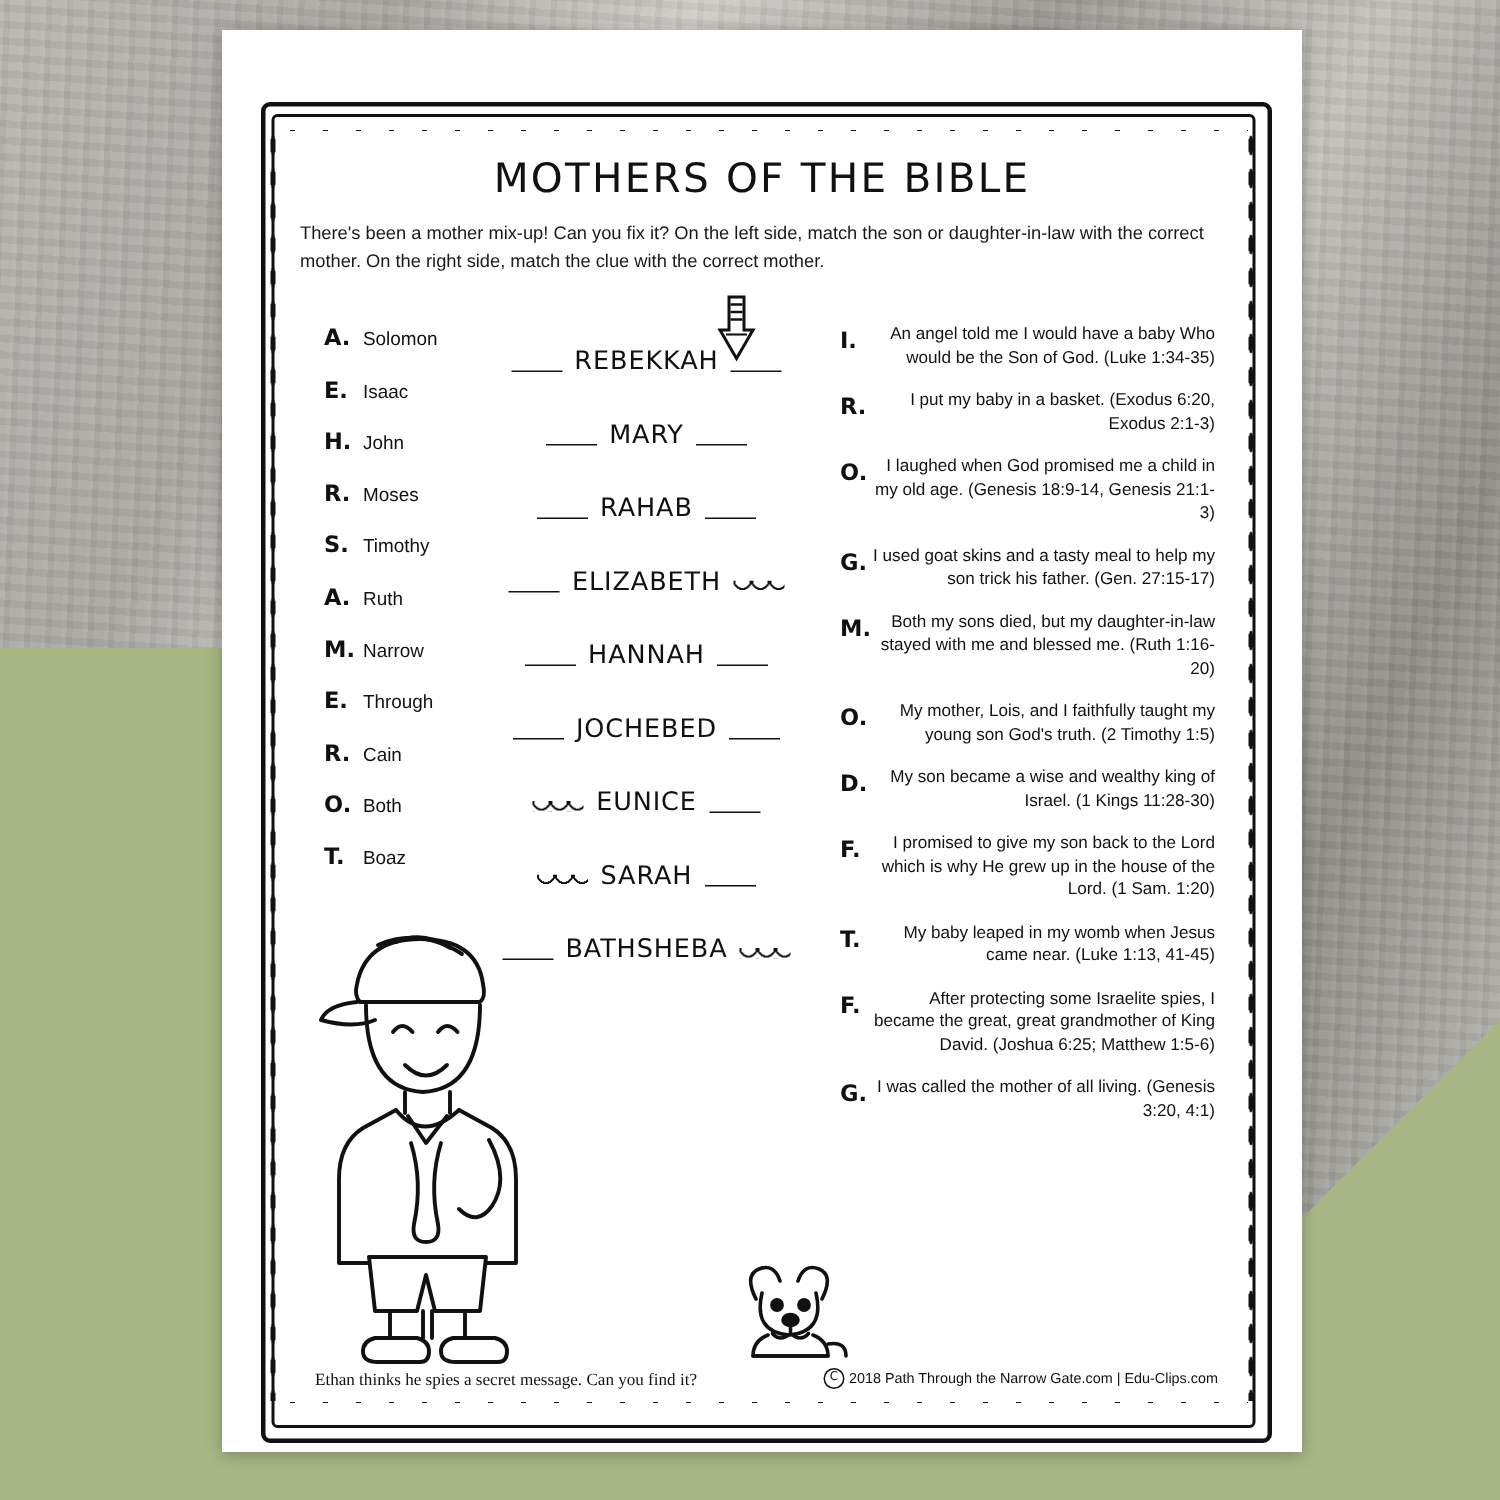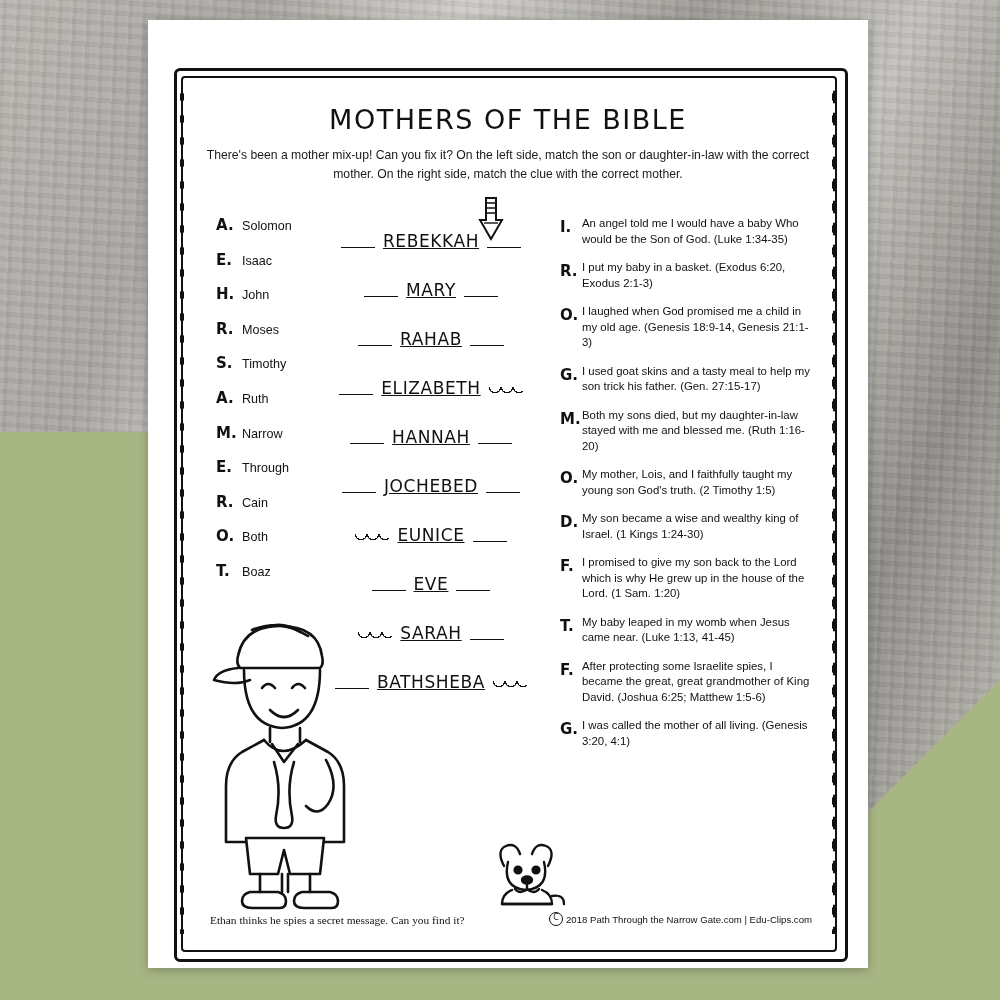--- a/index.html
+++ b/index.html
@@ -125,21 +125,20 @@
     letter-spacing: 1.5px;
     color: #111;
     font-weight: 400;
     text-transform: uppercase;
   }
   .wk-sub {
     position: absolute;
     top: 126px;
     left: 52px;
     width: 616px;
-    text-align: center;
     font-size: 12.2px;
     line-height: 19px;
     color: #1a1a1a;
   }
 
   
   .left-col {
     position: absolute;
     left: 68px;
     top: 196px;
@@ -177,21 +176,20 @@
     justify-content: center;
   }
   .mid-name {
     font-family: "DejaVu Sans", sans-serif;
     font-size: 17px;
     letter-spacing: .6px;
     color: #111;
     text-transform: uppercase;
     white-space: nowrap;
     padding: 0 8px;
-    text-decoration: underline;
   }
   .blank {
     display: inline-block;
     width: 34px;
     border-bottom: 1.6px solid #111;
     height: 13px;
   }
   .blank.wavy {
     border-bottom: none;
     height: 13px;
@@ -236,20 +234,21 @@
     font-weight: 600;
     width: 22px;
     flex: 0 0 22px;
     color: #111;
     padding-top: 2px;
   }
   .clue-text {
     font-size: 11.4px;
     line-height: 15.5px;
     color: #111;
+    text-align: right;
   }
 
   
   .footer-left {
     position: absolute;
     left: 62px;
     bottom: 42px;
     font-size: 11.4px;
     color: #111;
     font-family: Liberation Serif, serif;
@@ -395,25 +394,20 @@
         <span class="blank"></span>
         <span class="mid-name">Jochebed</span>
         <span class="blank"></span>
       </div>
       <div class="mid-row">
         <span class="blank wavy"></span>
         <span class="mid-name">Eunice</span>
         <span class="blank"></span>
       </div>
       <div class="mid-row">
-        <span class="blank"></span>
-        <span class="mid-name">Eve</span>
-        <span class="blank"></span>
-      </div>
-      <div class="mid-row">
         <span class="blank wavy"></span>
         <span class="mid-name">Sarah</span>
         <span class="blank"></span>
       </div>
       <div class="mid-row">
         <span class="blank"></span>
         <span class="mid-name">Bathsheba</span>
         <span class="blank wavy"></span>
       </div>
     </div>
@@ -438,21 +432,21 @@
       <div class="clue-row">
         <span class="clue-letter">M.</span>
         <span class="clue-text">Both my sons died, but my daughter-in-law stayed with me and blessed me. (Ruth 1:16-20)</span>
       </div>
       <div class="clue-row">
         <span class="clue-letter">O.</span>
         <span class="clue-text">My mother, Lois, and I faithfully taught my young son God's truth. (2 Timothy 1:5)</span>
       </div>
       <div class="clue-row">
         <span class="clue-letter">D.</span>
-        <span class="clue-text">My son became a wise and wealthy king of Israel. (1 Kings 1:24-30)</span>
+        <span class="clue-text">My son became a wise and wealthy king of Israel. (1 Kings 11:28-30)</span>
       </div>
       <div class="clue-row">
         <span class="clue-letter">F.</span>
         <span class="clue-text">I promised to give my son back to the Lord which is why He grew up in the house of the Lord. (1 Sam. 1:20)</span>
       </div>
       <div class="clue-row">
         <span class="clue-letter">T.</span>
         <span class="clue-text">My baby leaped in my womb when Jesus came near. (Luke 1:13, 41-45)</span>
       </div>
       <div class="clue-row">

